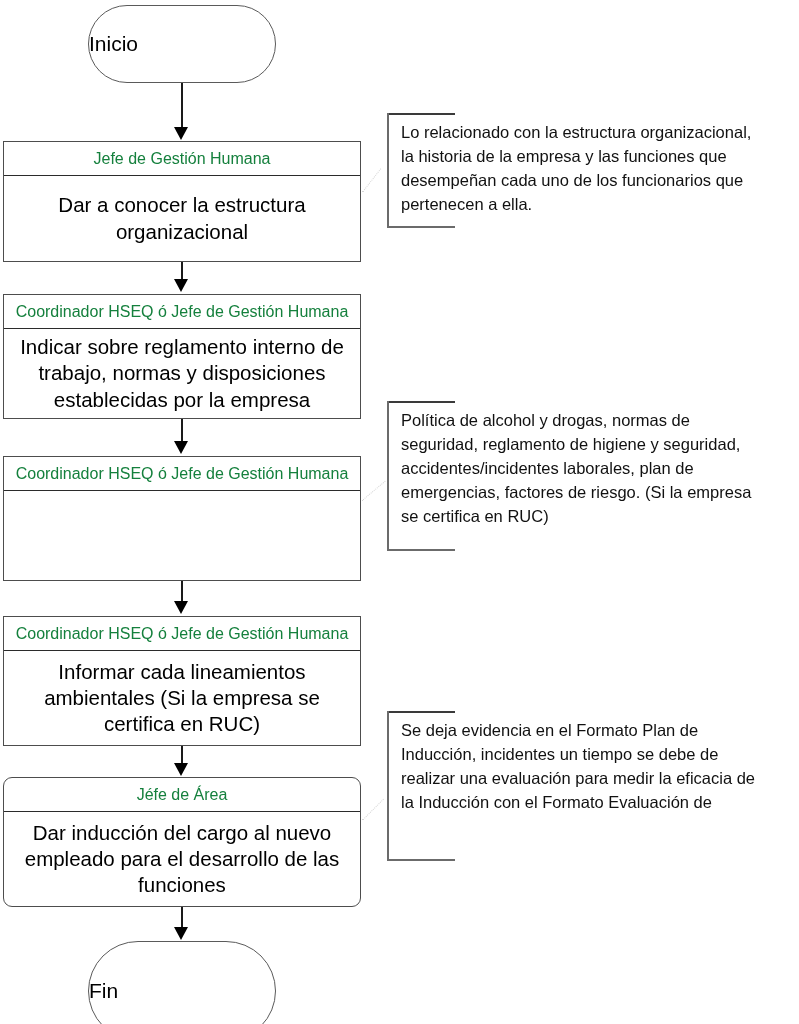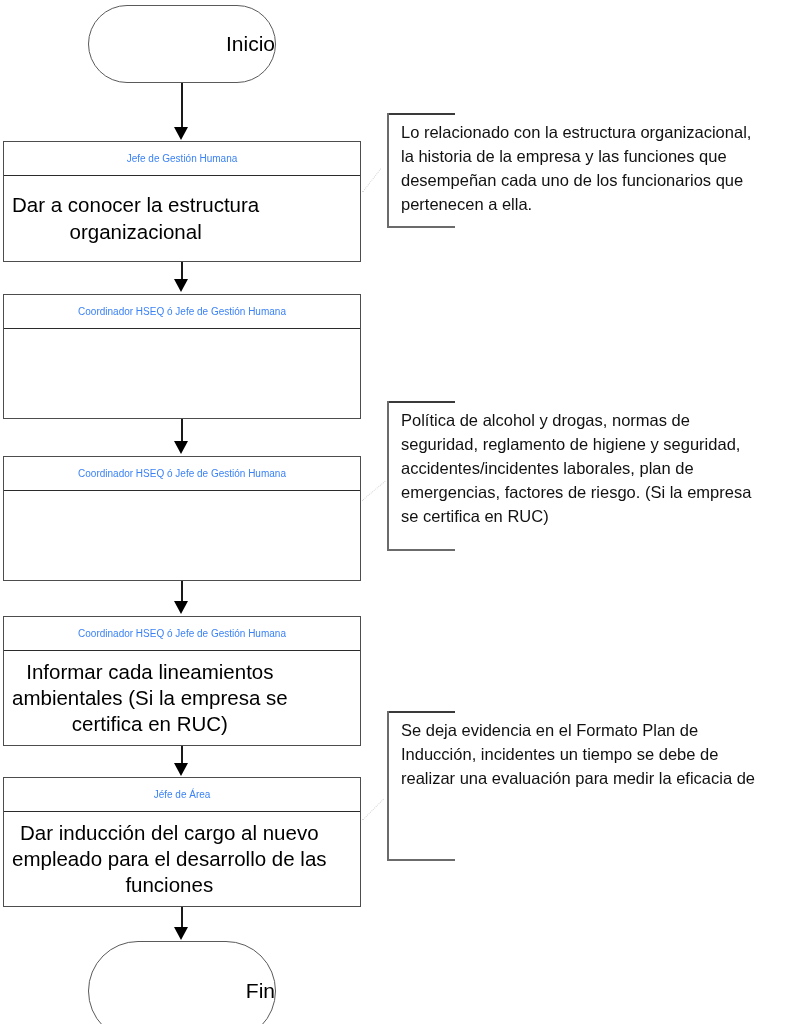--- a/index.html
+++ b/index.html
@@ -21,21 +21,21 @@
 
   
   .terminal {
     position: absolute;
     box-sizing: border-box;
     border: 1.4px solid #5a5a5a;
     border-radius: 999px;
     background: #ffffff;
     display: flex;
     align-items: center;
-    justify-content: flex-end;
+    justify-content: flex-start;
     font-size: 21px;
     color: #000;
   }
 
   
   .process {
     position: absolute;
     box-sizing: border-box;
     border: 1.3px solid #4d4d4d;
     background: #ffffff;
@@ -43,28 +43,29 @@
     flex-direction: column;
   }
   .process-header {
     box-sizing: border-box;
     height: 34px;
     flex: 0 0 34px;
     border-bottom: 1.3px solid #2b2b2b;
     display: flex;
     align-items: center;
     justify-content: center;
-    font-size: 10px;
-    color: #3b82f6;
+    font-size: 16px;
+    color: #15803d;
     white-space: nowrap;
   }
   .process-body {
     flex: 1 1 auto;
     display: flex;
     align-items: center;
+    justify-content: center;
     text-align: center;
     font-size: 20.5px;
     line-height: 1.28;
     padding: 0 8px;
     box-sizing: border-box;
     color: #000;
   }
   .process-body span { display: block; }
 
   
@@ -150,20 +151,27 @@
         <span>organizacional</span>
       </div>
     </div>
   </div>
 
   <div class="connector" style="left:181px; top:262px; height:19px;"></div>
   <div class="arrowhead" style="left:174.2px; top:279px;"></div>
 
   <div class="process" style="left:3px; top:294px; width:358px; height:125px;">
     <div class="process-header">Coordinador HSEQ ó Jefe de Gestión Humana</div>
+    <div class="process-body">
+      <div>
+        <span>Indicar sobre reglamento interno de</span>
+        <span>trabajo, normas y disposiciones</span>
+        <span>establecidas por la empresa</span>
+      </div>
+    </div>
   </div>
 
   <div class="connector" style="left:181px; top:419px; height:24px;"></div>
   <div class="arrowhead" style="left:174.2px; top:441px;"></div>
 
   <div class="process" style="left:3px; top:456px; width:358px; height:125px;">
     <div class="process-header">Coordinador HSEQ ó Jefe de Gestión Humana</div>
   </div>
 
   <div class="connector" style="left:181px; top:581px; height:22px;"></div>
@@ -176,21 +184,21 @@
         <span>Informar cada lineamientos</span>
         <span>ambientales (Si la empresa se</span>
         <span>certifica en RUC)</span>
       </div>
     </div>
   </div>
 
   <div class="connector" style="left:181px; top:746px; height:19px;"></div>
   <div class="arrowhead" style="left:174.2px; top:763px;"></div>
 
-  <div class="process" style="left:3px; top:777px; width:358px; height:130px;">
+  <div class="process" style="left:3px; top:777px; width:358px; height:130px;border-radius:9px;">
     <div class="process-header">Jéfe de Área</div>
     <div class="process-body">
       <div>
         <span>Dar inducción del cargo al nuevo</span>
         <span>empleado para el desarrollo de las</span>
         <span>funciones</span>
       </div>
     </div>
   </div>
 
@@ -231,16 +239,17 @@
   </div>
 
   <div class="annotation" style="left:387px; top:711px; width:400px; height:150px;">
     <div class="bracket-top"></div>
     <div class="bracket-left"></div>
     <div class="bracket-bottom"></div>
     <div class="annotation-text">
       <span>Se deja evidencia en el Formato Plan de</span>
       <span>Inducción, incidentes un tiempo se debe de</span>
       <span>realizar una evaluación para medir la eficacia de</span>
+      <span>la Inducción con el Formato Evaluación de</span>
     </div>
   </div>
 
 </div>
 
 </body></html>

